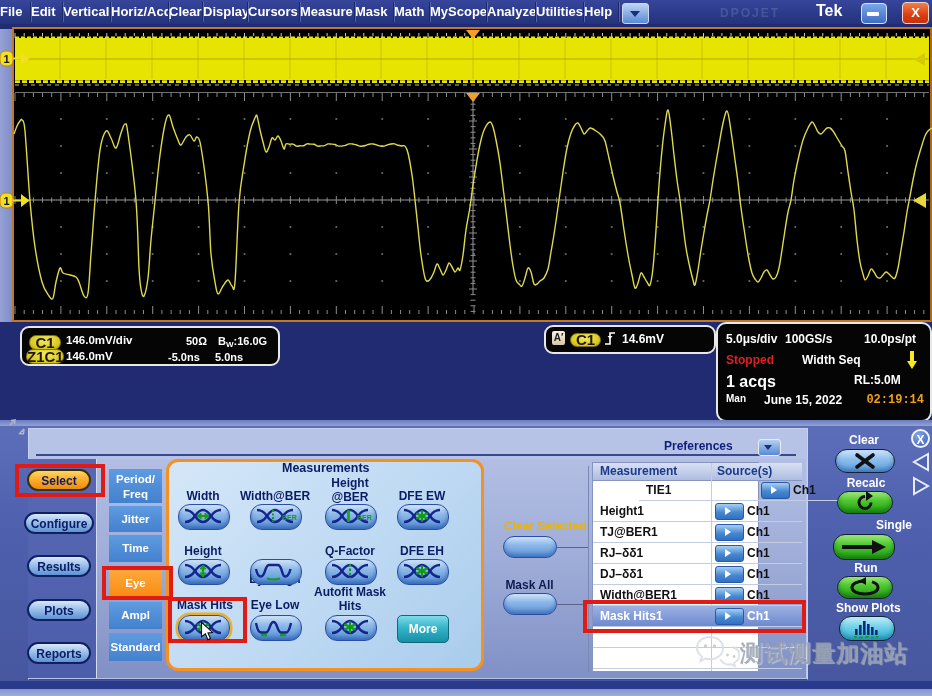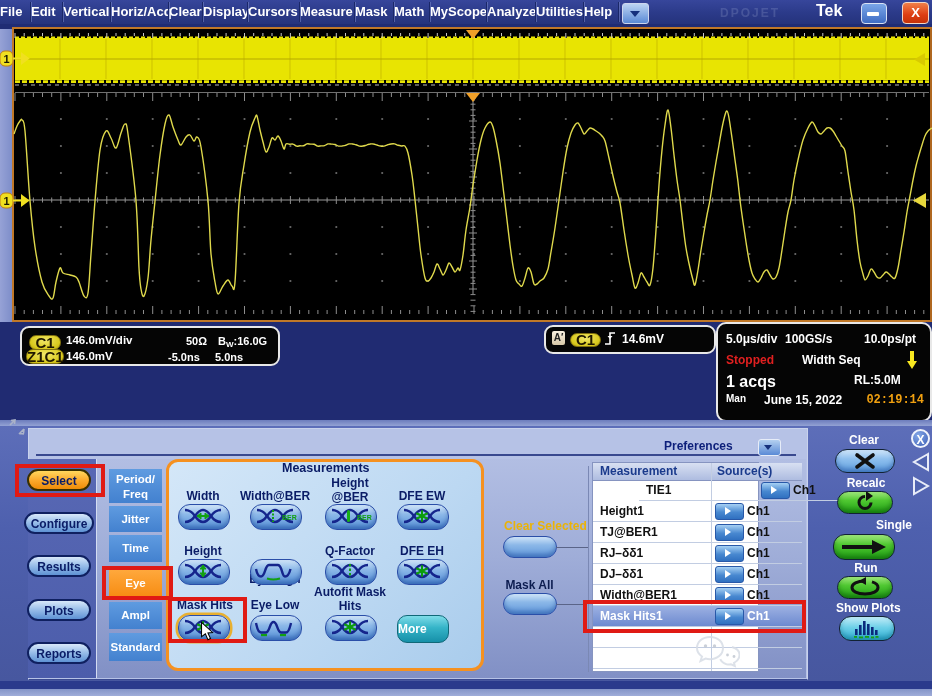--- a/index.html
+++ b/index.html
@@ -898,21 +898,21 @@
           <path d="M4,4 Q10,4 14,10 Q18,16 22,16 Q26,16 30,10 Q34,4 40,4" fill="none" stroke="#15258c" stroke-width="2.4"></path>
           <path d="M4,16 Q10,16 14,10 Q18,4 22,4 Q26,4 30,10 Q34,16 40,16" fill="none" stroke="#15258c" stroke-width="2.4"></path>
           <g stroke="#0c9c0c" stroke-width="2" stroke-linecap="round">
             <line x1="22" y1="5" x2="22" y2="15"></line>
             <line x1="17" y1="7.5" x2="27" y2="12.5"></line>
             <line x1="27" y1="7.5" x2="17" y2="12.5"></line>
           </g>
         </svg>
       </div>
     </div>
-  <div class="abs" style="left:397px;top:615px;width:50px;height:26px;border-radius:10px;border:1px solid #106878;background:linear-gradient(180deg,#7edce8 0%,#35b4c8 45%,#1690a8 100%);color:#fff;font-weight:bold;font-size:12px;line-height:26px;">More</div>
+  <div class="abs" style="left:397px;top:615px;width:50px;height:26px;border-radius:5px;border:1px solid #106878;background:linear-gradient(180deg,#7edce8 0%,#35b4c8 45%,#1690a8 100%);color:#fff;font-weight:bold;font-size:12px;text-align:center;line-height:26px;">More</div>
 
   <div class="mlabel" style="left:464px;top:519px;width:80px;color:#eab308;margin-left:40px;">Clear Selected</div>
   <div class="clrbtn" style="left:503px;top:536px;"></div>
   <div class="mlabel" style="left:503px;top:578px;width:53px;color:#0c1c50;">Mask All</div>
   <div class="clrbtn" style="left:503px;top:593px;"></div>
   <div class="abs" style="left:556px;top:547px;width:33px;height:1px;background:#5a6488;"></div>
   <div class="abs" style="left:556px;top:604px;width:27px;height:1px;background:#5a6488;"></div>
   <div class="abs" style="left:588px;top:466px;width:1px;height:206px;background:#7a88b4;"></div>
 
   <div id="mtable" class="abs">
@@ -1017,20 +1017,21 @@
   <svg class="abs" style="left:908px;top:452px;" width="24" height="46" viewBox="0 0 24 46">
     <path d="M20,2 L6,10 L20,18 Z" fill="#5064b0" stroke="#e8ecf8" stroke-width="2"></path>
     <path d="M6,26 L20,34 L6,42 Z" fill="#5064b0" stroke="#e8ecf8" stroke-width="2"></path>
   </svg>
 
   <div class="redbox" style="left:15px;top:464px;width:82px;height:25px;"></div>
   <div class="redbox" style="left:102px;top:566px;width:63px;height:26px;"></div>
   <div class="redbox" style="left:168px;top:597px;width:71px;height:38px;"></div>
   <div class="redbox" style="left:583px;top:600px;width:215px;height:25px;"></div>
 
+  <div id="wmark" class="abs" style="left:740px;top:638px;font-size:23px;font-weight:bold;color:rgba(148,156,170,0.8);text-shadow:1px 1px 1px rgba(240,243,248,.5);letter-spacing:1px;">测试测量加油站</div>
   <svg class="abs" style="left:696px;top:635px;" width="44" height="36" viewBox="0 0 44 36" opacity="0.85">
     <path d="M14,2 C6,2 1,7 1,13 C1,16.5 3,19.5 6,21.5 L4.5,26 L9.5,23.5 C11,24 12.5,24.2 14,24.2 C22,24.2 27,19 27,13 C27,7 22,2 14,2 Z" fill="none" stroke="#d8dde6" stroke-width="2"></path>
     <circle cx="9.5" cy="11" r="1.7" fill="#c2c8d2"></circle>
       <circle cx="18.5" cy="11" r="1.7" fill="#c2c8d2"></circle>
     <path d="M36,12 C41,13.5 44,17 43.5,21 C43,24 41,26.3 38,27.8 L38.8,31 L35,29.3 C33.5,29.6 32,29.5 30.5,29.2 C27.5,28.4 25.3,26.5 24.3,24.2" fill="none" stroke="#d8dde6" stroke-width="2"></path>
     <circle cx="31.5" cy="20" r="1.4" fill="#c2c8d2"></circle>
       <circle cx="38" cy="21.5" r="1.4" fill="#c2c8d2"></circle>
   </svg>
 
   <svg class="abs" style="left:199px;top:621px;" width="17" height="23" viewBox="0 0 20 26">

